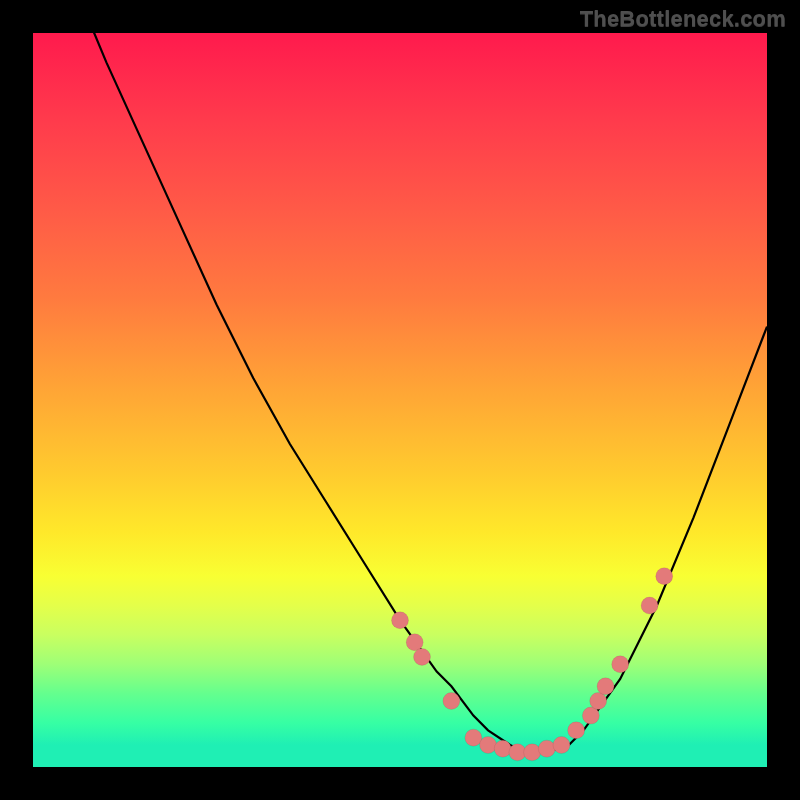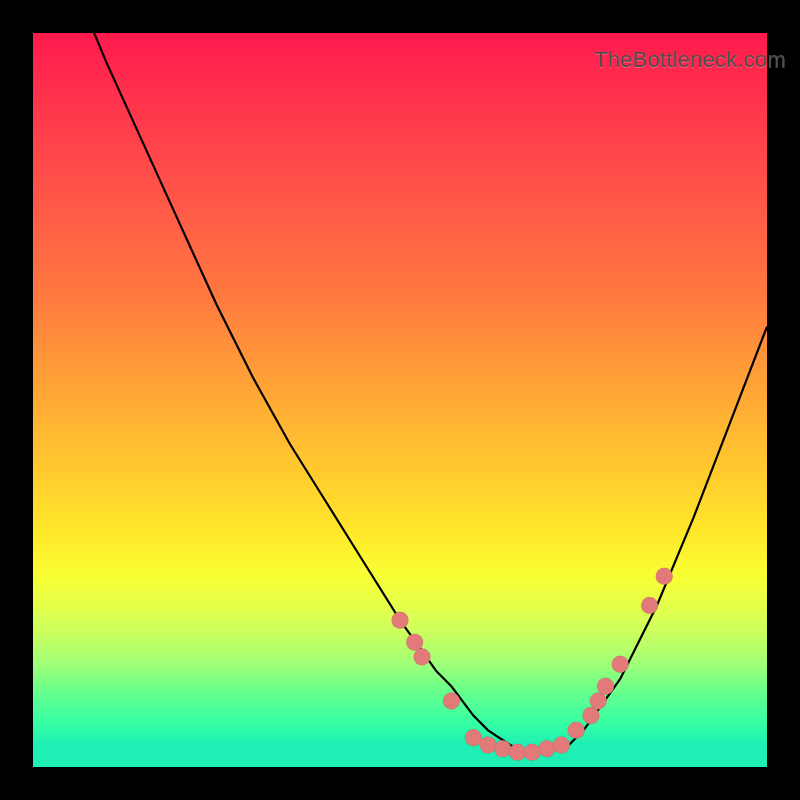--- a/index.html
+++ b/index.html
@@ -40,26 +40,25 @@
       #1fefb4 97%,
       #1fefb4 100%
     );
   }
   .brand {
     position: absolute;
     top: 6px;
     right: 14px;
     font-family: Arial, Helvetica, sans-serif;
     font-size: 22px;
-    font-weight: 400;
+    font-weight: 700;
     letter-spacing: 0.2px;
     color: #4f4f4f;
     text-shadow: 0 1px 0 rgba(255,255,255,0.25);
     user-select: none;
-    margin-top: 41px;
   }
   svg.overlay {
     position: absolute;
     left: 33px;
     top: 33px;
     width: 734px;
     height: 734px;
     pointer-events: none;
   }
   .curve {

